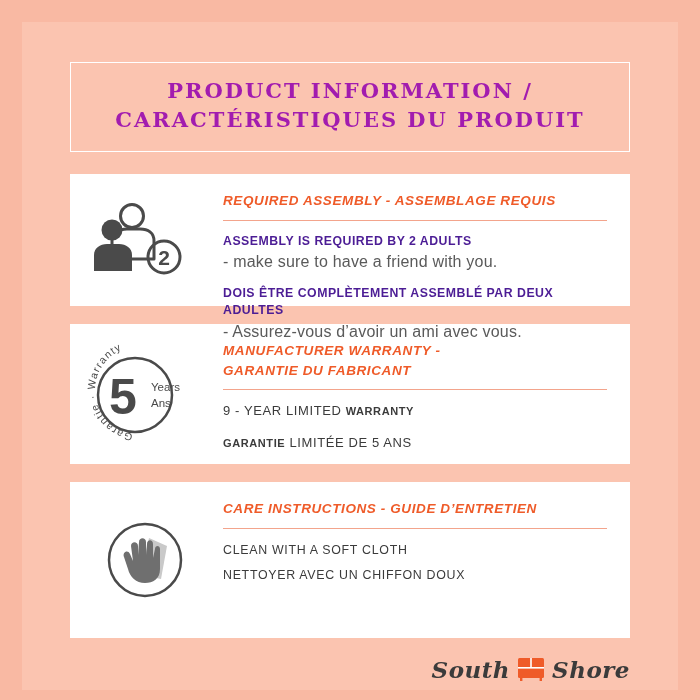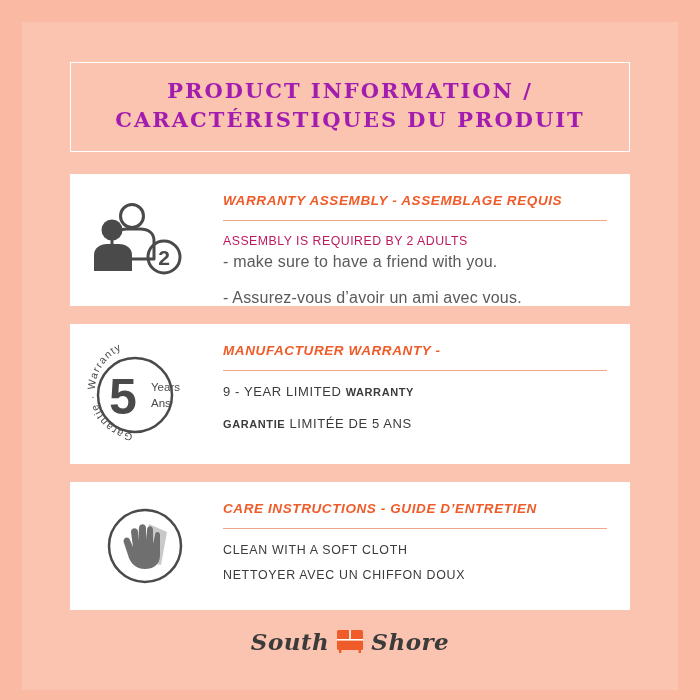--- a/index.html
+++ b/index.html
@@ -73,23 +73,23 @@
     font-style: italic;
     font-weight: bold;
     font-size: 13.5px;
     letter-spacing: 0.6px;
     line-height: 1.45;
     padding-bottom: 9px;
     border-bottom: 1px solid #f3a48c;
     margin-bottom: 12px;
   }
   .line-strong {
-    color: #be185d;
+    color: #4c1d95;
     font-size: 12.3px;
-    font-weight: normal;
+    font-weight: bold;
     letter-spacing: 0.5px;
     line-height: 1.35;
   }
   .line-sub {
     color: #5a5a5a;
     font-size: 16px;
     letter-spacing: 0.2px;
     line-height: 1.4;
     margin-top: 2px;
   }
@@ -113,27 +113,27 @@
     font-size: 12.4px;
     letter-spacing: 0.7px;
     line-height: 1.5;
   }
   .care-line.second {
     margin-top: 7px;
   }
   
   .card-assembly { height: 132px; }
   .card-warranty { height: 140px; }
-  .card-care     { height: 128px; }
+  .card-care     { height: 156px; }
 
   
   .footer {
     display: flex;
     align-items: center;
-    justify-content: center;
+    justify-content: flex-end;
     gap: 6px;
     margin-top: 10px;
   }
   .logo-word {
     color: #3b3b3b;
     font-family: "DejaVu Serif", serif;
     font-style: italic;
     font-weight: bold;
     font-size: 23px;
     letter-spacing: 0.5px;
@@ -164,24 +164,25 @@
           <path d="M26 60 L26 42 C26 34 33 30 41 30 L54 30 C62 30 68 34 68 42 L68 60 Z" fill="none" stroke="#4a4a4a" stroke-width="3" stroke-linejoin="round"></path>
 
           <circle cx="26" cy="31" r="10.5" fill="#4a4a4a"></circle>
           <path d="M8 72 L8 56 C8 49 14 45 21 45 L33 45 C40 45 46 49 46 56 L46 72 Z" fill="#4a4a4a"></path>
 
           <circle cx="78" cy="58" r="16" fill="none" stroke="#4a4a4a" stroke-width="3"></circle>
           <text x="78" y="66" text-anchor="middle" font-family="Liberation Sans, sans-serif" font-size="21" font-weight="bold" fill="#4a4a4a">2</text>
         </svg>
       </div>
       <div class="card-body">
-        <div class="card-heading">WARRANTY ASSEMBLY - ASSEMBLAGE REQUIS</div>
+        <div class="card-heading">REQUIRED ASSEMBLY - ASSEMBLAGE REQUIS</div>
         <div class="line-strong">ASSEMBLY IS REQUIRED BY 2 ADULTS</div>
         <div class="line-sub">- make sure to have a friend with you.</div>
         <div class="gap"></div>
+        <div class="line-strong">DOIS ÊTRE COMPLÈTEMENT ASSEMBLÉ PAR DEUX ADULTES</div>
         <div class="line-sub">- Assurez-vous d’avoir un ami avec vous.</div>
       </div>
     </div>
 
     <div class="card card-warranty">
       <div class="card-icon">
         <svg width="132" height="118" viewBox="0 0 132 118">
           <defs>
             <path id="ringpath" d="M 58 99 A 44 44 0 1 1 104 52" fill="none"></path>
           </defs>
@@ -190,20 +191,21 @@
           <text x="72" y="56" font-family="Liberation Sans, sans-serif" font-size="11.5" fill="#4a4a4a">Years</text>
           <text x="72" y="72" font-family="Liberation Sans, sans-serif" font-size="11.5" fill="#4a4a4a">Ans</text>
           <text font-family="Liberation Sans, sans-serif" font-size="10.5" fill="#4a4a4a" letter-spacing="1.2">
             <textPath href="#ringpath" startOffset="2%">Garantie · Warranty</textPath>
           </text>
         </svg>
       </div>
       <div class="card-body">
         <div class="card-heading">
           <div>MANUFACTURER WARRANTY -</div>
+          <div>GARANTIE DU FABRICANT</div>
         </div>
         <div class="warranty-line">
           <span>9 - YEAR LIMITED </span><b>WARRANTY</b>
         </div>
         <div class="warranty-line second">
           <b>GARANTIE</b><span> LIMITÉE DE 5 ANS</span>
         </div>
       </div>
     </div>
 

